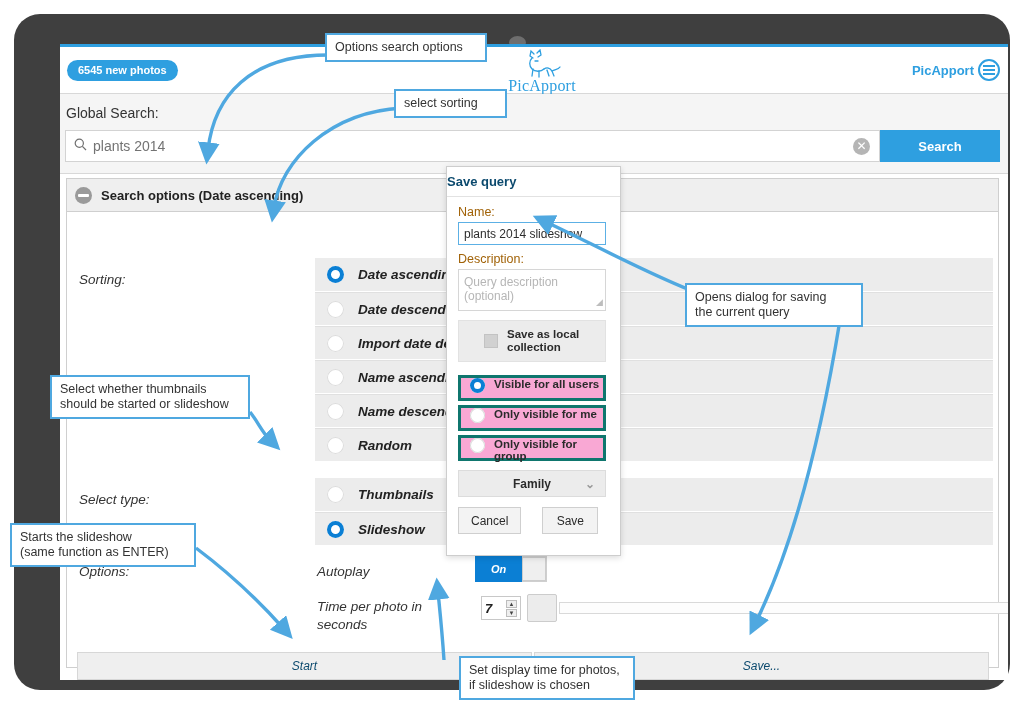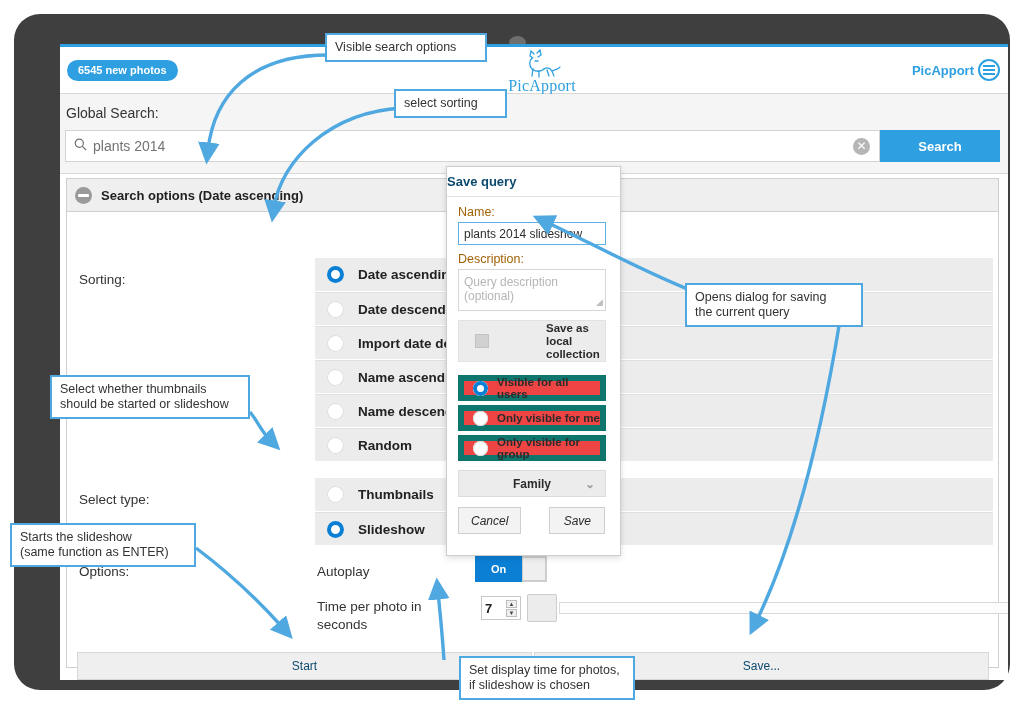--- a/index.html
+++ b/index.html
@@ -127,21 +127,21 @@
   .collapse-icon {
     width: 17px; height: 17px; border-radius: 50%;
     background: #9a9a9a; position: relative; margin-right: 9px;
   }
   .collapse-icon::after {
     content:""; position:absolute; left:3px; top:7px;
     width:11px; height:3px; background:#ffffff; border-radius:1px;
   }
   .options-header-title { font-size: 13px; font-weight: bold; color: #222; }
 
-  .options-body { position: relative; height: 455px; }
+  .options-body { position: relative; height: 455px; font-style: italic; }
 
   .row-label {
     position: absolute; font-size: 13.5px; color: #333;
   }
   .rowgroup { position: absolute; left: 248px; width: 678px; }
   .opt-row {
     height: 34px; background: #ececec;
     border-bottom: 1px solid #ffffff;
     display: flex; align-items: center; padding-left: 12px;
   }
@@ -245,49 +245,48 @@
     padding: 5px 5px 0 5px;
     margin-bottom: 9px;
   }
   .textarea .grip {
     position:absolute; right:2px; bottom:1px;
     font-size: 9px; color:#bdbdbd;
   }
   .check-box-row {
     width: 148px; height: 42px; background: #ececec;
     border: 1px solid #e2e2e2;
-    display:flex; align-items:center; padding-left: 16px;
+    display:flex; align-items:center; padding-left: 25px;
     margin-bottom: 13px;
-    gap: 48px;
   }
   .checkbox {
     width: 14px; height: 14px; background: #d1d1d1;
     border: 1px solid #c3c3c3; margin-right: 9px; flex:none;
   }
   .check-text { font-size: 11.5px; font-weight: bold; color: #2b2b2b; line-height: 13px; }
   .dlg-opt {
-    width: 148px; height: 26px; background: #ef4444;
-    border: 6px solid #0f766e;
-    display:flex; align-items:center; padding-left: 9px;
+    width: 148px; height: 26px; background: #f9a8d4;
+    border: 3px solid #0f766e;
+    display:flex; padding-left: 9px;
     margin-bottom: 4px;
   }
   .dlg-opt .radio { width: 15px; height: 15px; margin-right: 9px; }
   .dlg-opt .radio.on { box-shadow: inset 0 0 0 4px #0b7fd4, inset 0 0 0 5px #ffffff; }
   .dlg-opt-label { font-size: 11.5px; font-weight: bold; color: #2b2b2b; }
   .dlg-select {
     width: 148px; height: 27px; background: #ececec;
     border: 1px solid #dcdcdc;
     display:flex; align-items:center; justify-content:center;
     position: relative; margin-top: 9px; margin-bottom: 10px;
     font-size: 12px; font-weight: bold; color: #2b2b2b;
   }
   .dlg-select .chev {
     position: absolute; right: 10px; color: #9a9a9a; font-size: 12px;
   }
-  .dlg-buttons { display:flex; gap: 28px; font-style: italic; }
+  .dlg-buttons { display:flex; gap: 21px; }
   .dlg-btn {
     min-width: 56px; height: 27px;
     background: #f3f3f3; border: 1px solid #cfcfcf;
     font-size: 12px; color: #2b2b2b;
     display:flex; align-items:center; justify-content:center;
     padding: 0 12px;
   }
 
   
   .callout {
@@ -505,21 +504,21 @@
       <path d="M196,548 C228,572 258,600 283,628"></path>
 
       <path d="M444,660 C442,630 440,612 438,592"></path>
 
       <path d="M840,320 C822,430 796,540 756,622"></path>
 
       <path d="M690,290 C640,270 585,240 546,222"></path>
     </g>
   </svg>
 
-  <div class="callout" style="left:325px; top:33px; width:162px;">Visible search options</div>
+  <div class="callout" style="left:325px; top:33px; width:162px;">Options search options</div>
 
   <div class="callout" style="left:394px; top:89px; width:113px;">select sorting</div>
 
   <div class="callout" style="left:50px; top:375px; width:200px;">Select whether thumbnails
 should be started or slideshow</div>
 
   <div class="callout" style="left:10px; top:523px; width:186px;">Starts the slideshow
 (same function as ENTER)</div>
 
   <div class="callout" style="left:685px; top:283px; width:178px;">Opens dialog for saving

